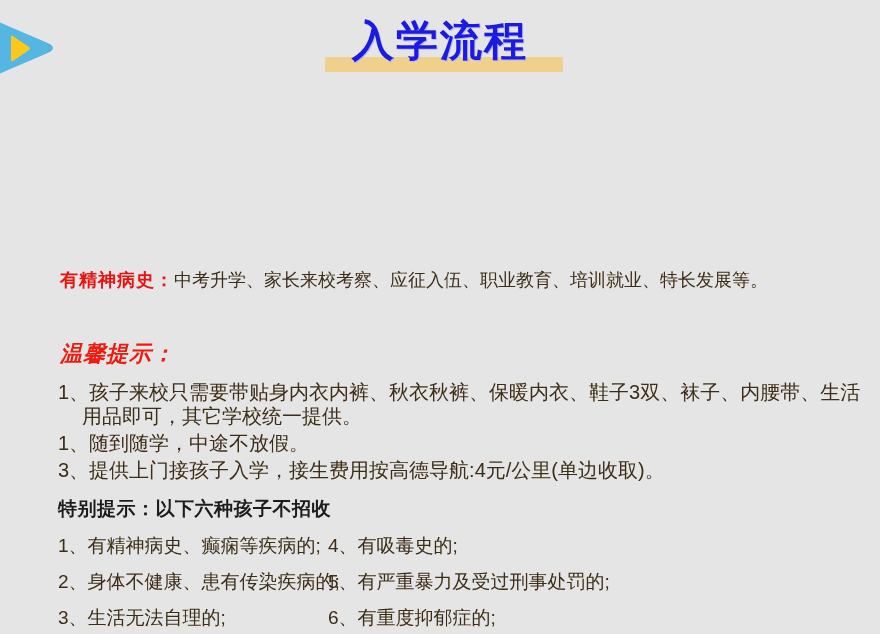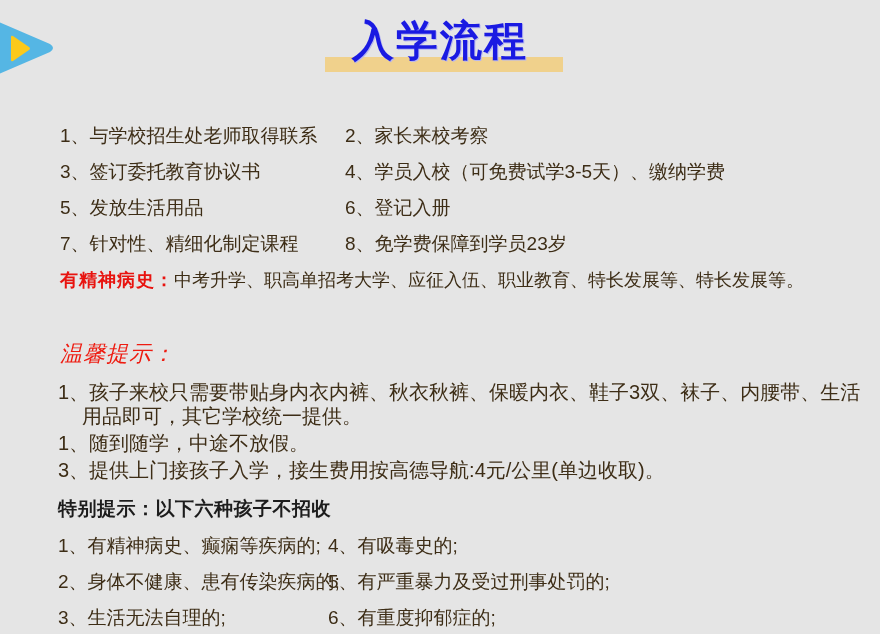--- a/index.html
+++ b/index.html
@@ -100,21 +100,21 @@
   .path-text {
     color: #3d2d16;
   }
 
   
   .tips-heading {
     position: absolute;
     left: 60px;
     top: 339px;
     font-size: 22px;
-    font-weight: normal;
+    font-weight: bold;
     font-style: italic;
     color: #ee1b10;
     letter-spacing: 1px;
     font-family: "DejaVu Sans", "Liberation Sans", sans-serif;
   }
 
   .tips-list {
     position: absolute;
     left: 58px;
     top: 380px;
@@ -173,45 +173,23 @@
         <path d="M6 4 L6 58 Q6 62 10 60 L68 35 Q74 31 68 27 L10 2 Q6 0 6 4 Z" fill="#55b6e4"></path>
         <path d="M29 20 L29 43 Q29 45 31 44 L47 33 Q49 31.5 47 30 L31 19 Q29 18 29 20 Z" fill="#fbc91b"></path>
       </svg>
     </div>
 
     <div class="title-bar"></div>
 
     <div class="page-title">入学流程</div>
   </div>
 
-  <div class="steps">
-
-    <div class="step-row">
-      <div class="step-cell left">1、与学校招生处老师取得联系</div>
-      <div class="step-cell right">2、家长来校考察</div>
-    </div>
-
-    <div class="step-row">
-      <div class="step-cell left">3、签订委托教育协议书</div>
-      <div class="step-cell right">4、学员入校（可免费试学3-5天）、缴纳学费</div>
-    </div>
-
-    <div class="step-row">
-      <div class="step-cell left">5、发放生活用品</div>
-      <div class="step-cell right">6、登记入册</div>
-    </div>
-
-    <div class="step-row">
-      <div class="step-cell left">7、针对性、精细化制定课程</div>
-      <div class="step-cell right">8、免学费保障到学员23岁</div>
-    </div>
-  </div>
 
   <div class="path-line">
-    <span class="path-label">有精神病史：</span><span class="path-text">中考升学、职高单招考大学、应征入伍、职业教育、特长发展等、特长发展等。</span>
+    <span class="path-label">有精神病史：</span><span class="path-text">中考升学、家长来校考察、应征入伍、职业教育、培训就业、特长发展等。</span>
   </div>
 
   <div class="tips-heading">温馨提示：</div>
 
   <div class="tips-list">
     <div class="tip-item">1、孩子来校只需要带贴身内衣内裤、秋衣秋裤、保暖内衣、鞋子3双、袜子、内腰带、生活用品即可，其它学校统一提供。</div>
     <div class="tip-item">1、随到随学，中途不放假。</div>
     <div class="tip-item">3、提供上门接孩子入学，接生费用按高德导航:4元/公里(单边收取)。</div>
   </div>
 

